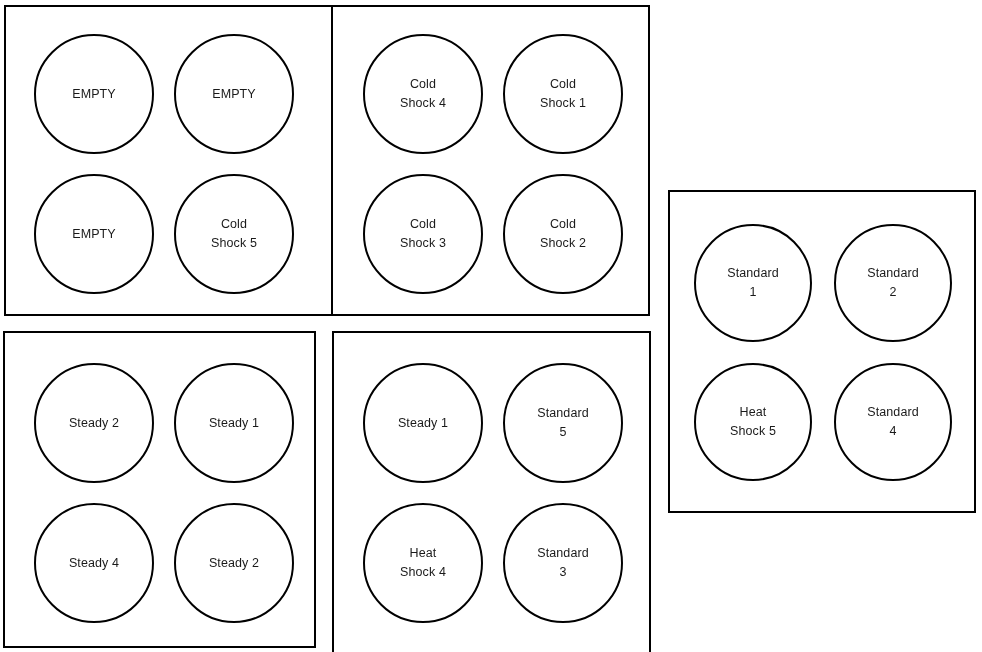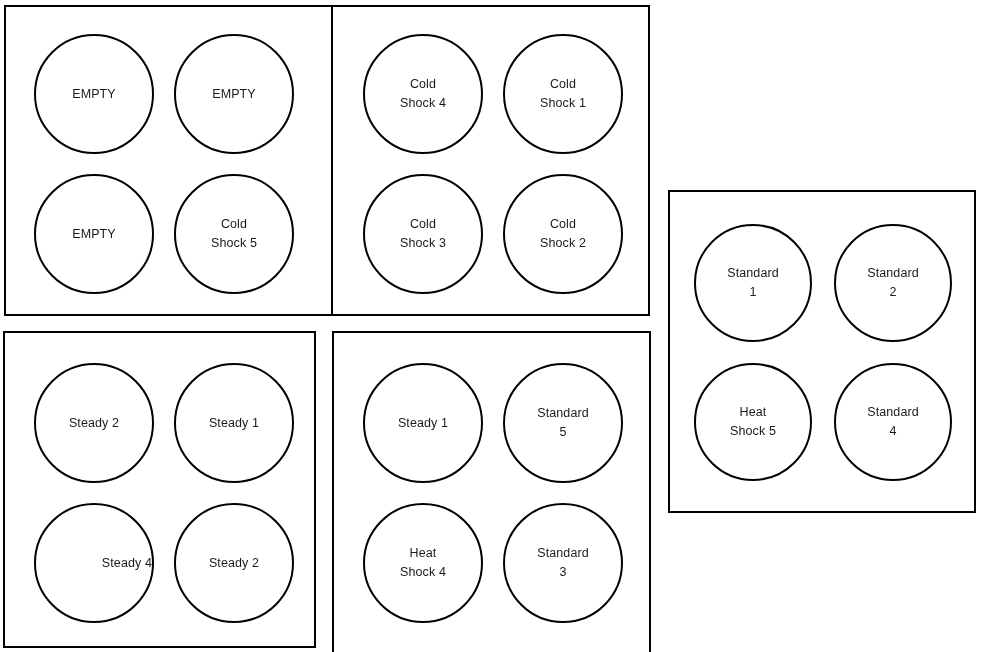--- a/index.html
+++ b/index.html
@@ -83,21 +83,21 @@
 Shock 2</span>
       </div>
     </div>
     <div class="tray" style="left: 3px; top: 331px; width: 313px; height: 317px;">
       <div class="well" style="left: 29px; top: 30px; width: 120px; height: 120px;">
         <span class="well-label">Steady 2</span>
       </div>
       <div class="well" style="left: 169px; top: 30px; width: 120px; height: 120px;">
         <span class="well-label">Steady 1</span>
       </div>
-      <div class="well" style="left: 29px; top: 170px; width: 120px; height: 120px; justify-content: flex-end;">
+      <div class="well" style="left: 29px; top: 170px; width: 120px; height: 120px;">
         <span class="well-label">Steady 4</span>
       </div>
       <div class="well" style="left: 169px; top: 170px; width: 120px; height: 120px;">
         <span class="well-label">Steady 2</span>
       </div>
     </div>
     <div class="tray" style="left: 332px; top: 331px; width: 319px; height: 403px;">
       <div class="well" style="left: 29px; top: 30px; width: 120px; height: 120px;">
         <span class="well-label">Steady 1</span>
       </div>

